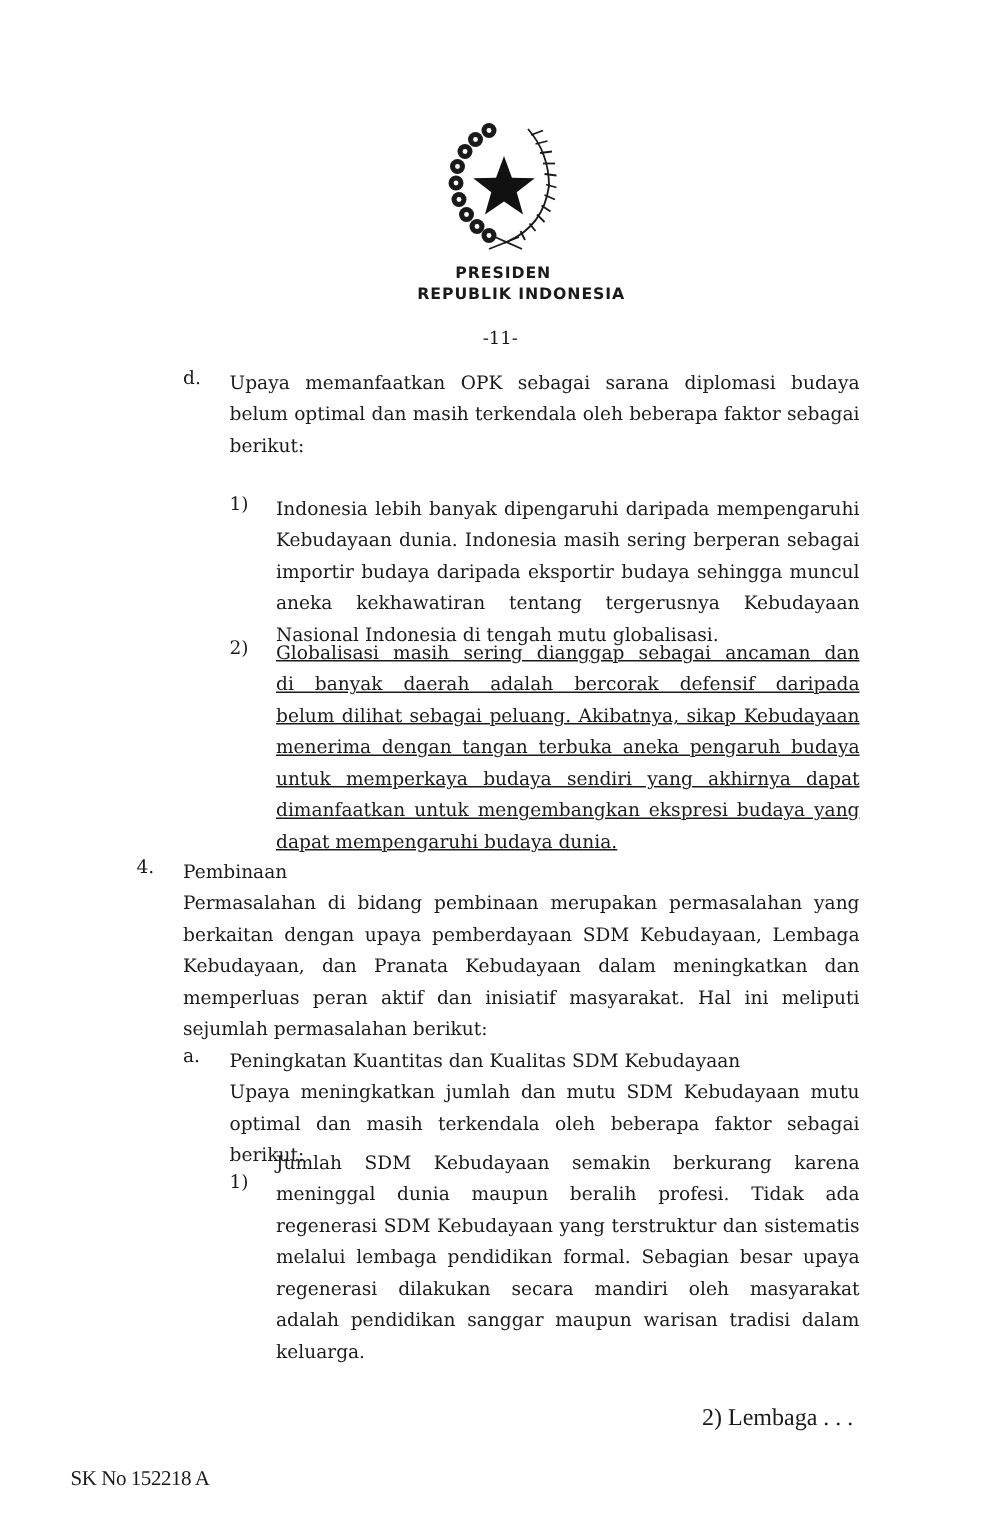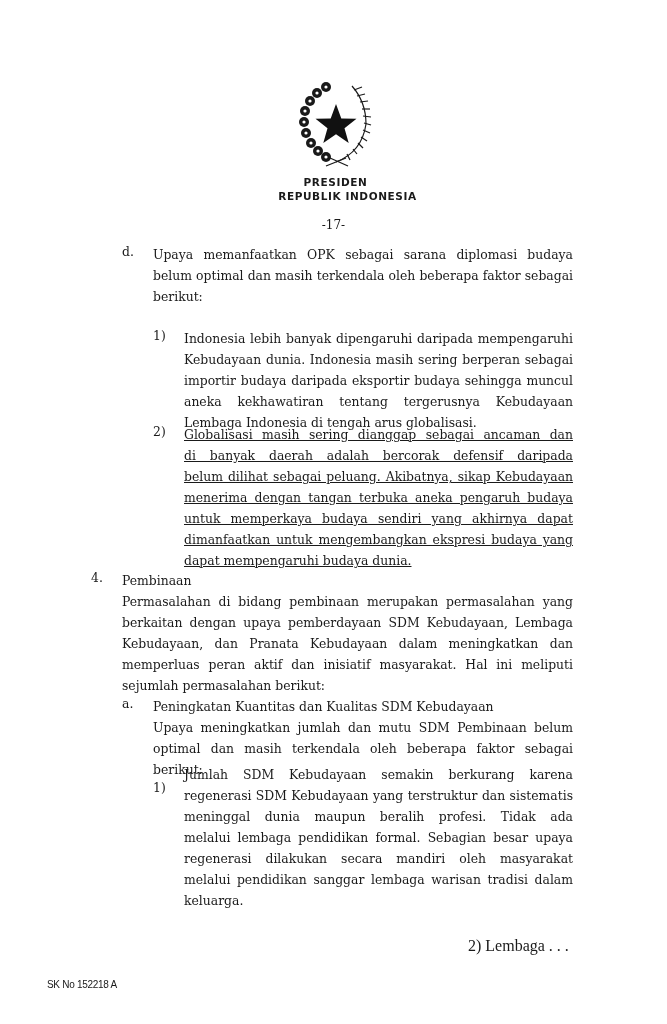--- a/index.html
+++ b/index.html
@@ -10,21 +10,21 @@
          font-family: "DejaVu Sans", sans-serif; font-weight: bold; font-size: 10.5px; letter-spacing: 0.6px; }
   .hdr1 { top: 176px; left: 2px; }
   .hdr2 { top: 190px; left: 14px; }
   .pagenum { position: absolute; top: 218px; left: 0; width: 667px; text-align: center;
              font-family: "DejaVu Serif", serif; font-size: 12px; }
   .body { font-family: "DejaVu Serif", serif; font-size: 12.4px; }
   .blk { position: absolute; }
   .line { height: 21px; line-height: 21px; white-space: nowrap; }
   .just { text-align: justify; text-align-last: justify; }
   .footer-next { position: absolute; left: 468px; top: 937px; font-family: "Liberation Serif", serif; font-size: 16px; }
-  .sk { position: absolute; left: 47px; top: 979px; font-family: Liberation Sans, sans-serif; font-size: 10px; letter-spacing: -0.3px; }
+  .sk { position: absolute; left: 47px; top: 979px; font-family: Liberation Serif, serif; font-size: 14px; letter-spacing: -0.3px; }
 </style>
 </head>
 <body>
 
 <div class="page">
 
   <svg class="emblem" viewBox="0 0 80 90">
 
     <g fill="#1a1a1a">
       <circle cx="30" cy="7" r="5"></circle>
@@ -64,38 +64,38 @@
         <path d="M51 74 l3 6"></path>
       <path d="M30 86 L50 78"></path>
         <path d="M34 78 L52 86"></path>
     </g>
 
     <polygon fill="#111" points="40,24 45.3,38.5 60.5,38.8 48.5,48.2 52.7,63 40,54.3 27.3,63 31.5,48.2 19.5,38.8 34.7,38.5"></polygon>
   </svg>
 
   <div class="hdr hdr1">PRESIDEN</div>
   <div class="hdr hdr2">REPUBLIK INDONESIA</div>
-  <div class="pagenum">-17-</div>
+  <div class="pagenum">-11-</div>
 
   <div class="body">
 
     <div class="blk" style="left:122px; top:244px;">d.</div>
     <div class="blk" style="left:153px; top:244px; width:420px;">
       <div class="line just">Upaya memanfaatkan OPK sebagai sarana diplomasi budaya</div>
       <div class="line just">belum optimal dan masih terkendala oleh beberapa faktor sebagai</div>
       <div class="line">berikut:</div>
     </div>
 
     <div class="blk" style="left:153px; top:328px;">1)</div>
     <div class="blk" style="left:184px; top:328px; width:389px;">
       <div class="line just">Indonesia lebih banyak dipengaruhi daripada mempengaruhi</div>
       <div class="line just">Kebudayaan dunia. Indonesia masih sering berperan sebagai</div>
       <div class="line just">importir budaya daripada eksportir budaya sehingga muncul</div>
       <div class="line just">aneka kekhawatiran tentang tergerusnya Kebudayaan</div>
-      <div class="line">Lembaga Indonesia di tengah arus globalisasi.</div>
+      <div class="line">Nasional Indonesia di tengah mutu globalisasi.</div>
     </div>
 
     <div class="blk" style="left:153px; top:424px;">2)</div>
     <div class="blk" style="left:184px; top:424px; width:389px;text-decoration:underline;">
       <div class="line just">Globalisasi masih sering dianggap sebagai ancaman dan</div>
       <div class="line just">di banyak daerah adalah bercorak defensif daripada</div>
       <div class="line just">belum dilihat sebagai peluang. Akibatnya, sikap Kebudayaan</div>
       <div class="line just">menerima dengan tangan terbuka aneka pengaruh budaya</div>
       <div class="line just">untuk memperkaya budaya sendiri yang akhirnya dapat</div>
       <div class="line just">dimanfaatkan untuk mengembangkan ekspresi budaya yang</div>
@@ -108,33 +108,33 @@
       <div class="line just">Permasalahan di bidang pembinaan merupakan permasalahan yang</div>
       <div class="line just">berkaitan dengan upaya pemberdayaan SDM Kebudayaan, Lembaga</div>
       <div class="line just">Kebudayaan, dan Pranata Kebudayaan dalam meningkatkan dan</div>
       <div class="line just">memperluas peran aktif dan inisiatif masyarakat. Hal ini meliputi</div>
       <div class="line">sejumlah permasalahan berikut:</div>
     </div>
 
     <div class="blk" style="left:122px; top:696px;">a.</div>
     <div class="blk" style="left:153px; top:696px; width:420px;">
       <div class="line">Peningkatan Kuantitas dan Kualitas SDM Kebudayaan</div>
-      <div class="line just">Upaya meningkatkan jumlah dan mutu SDM Pembinaan belum</div>
+      <div class="line just">Upaya meningkatkan jumlah dan mutu SDM Kebudayaan mutu</div>
       <div class="line just">optimal dan masih terkendala oleh beberapa faktor sebagai</div>
       <div class="line">berikut:</div>
     </div>
 
     <div class="blk" style="left:153px; top:780px;">1)</div>
     <div class="blk" style="left:184px; top:740px; width:389px;margin-top:24px;">
       <div class="line just">Jumlah SDM Kebudayaan semakin berkurang karena</div>
+      <div class="line just">meninggal dunia maupun beralih profesi. Tidak ada</div>
       <div class="line just">regenerasi SDM Kebudayaan yang terstruktur dan sistematis</div>
-      <div class="line just">meninggal dunia maupun beralih profesi. Tidak ada</div>
       <div class="line just">melalui lembaga pendidikan formal. Sebagian besar upaya</div>
       <div class="line just">regenerasi dilakukan secara mandiri oleh masyarakat</div>
-      <div class="line just">melalui pendidikan sanggar lembaga warisan tradisi dalam</div>
+      <div class="line just">adalah pendidikan sanggar maupun warisan tradisi dalam</div>
       <div class="line">keluarga.</div>
     </div>
 
   </div>
 
   <div class="footer-next">2) Lembaga . . .</div>
   <div class="sk">SK No 152218 A</div>
 </div>
 
 </body></html>

